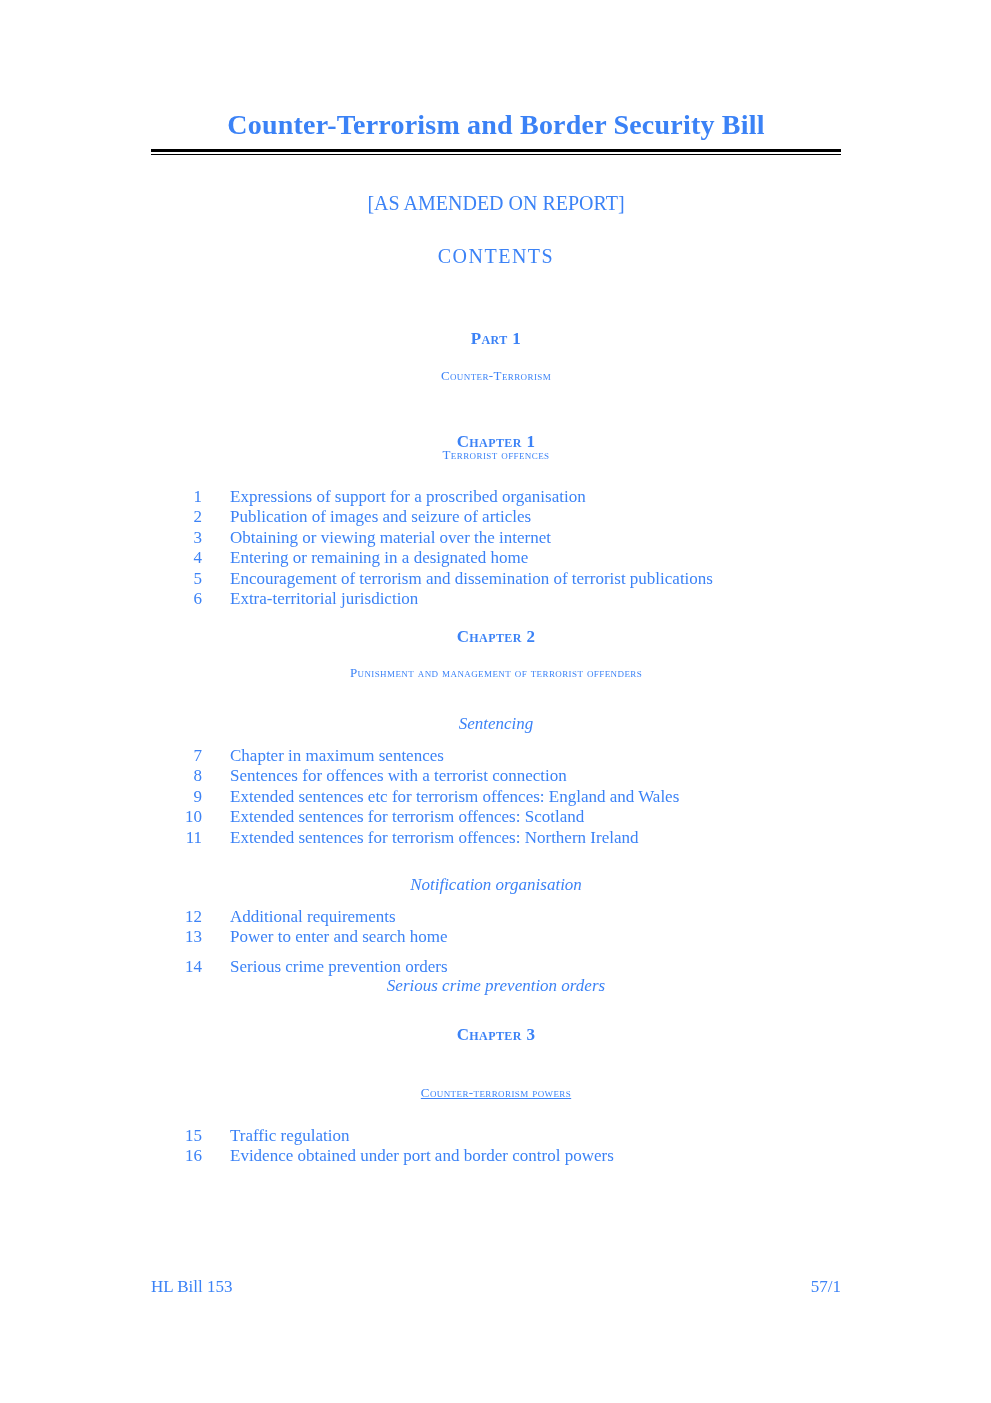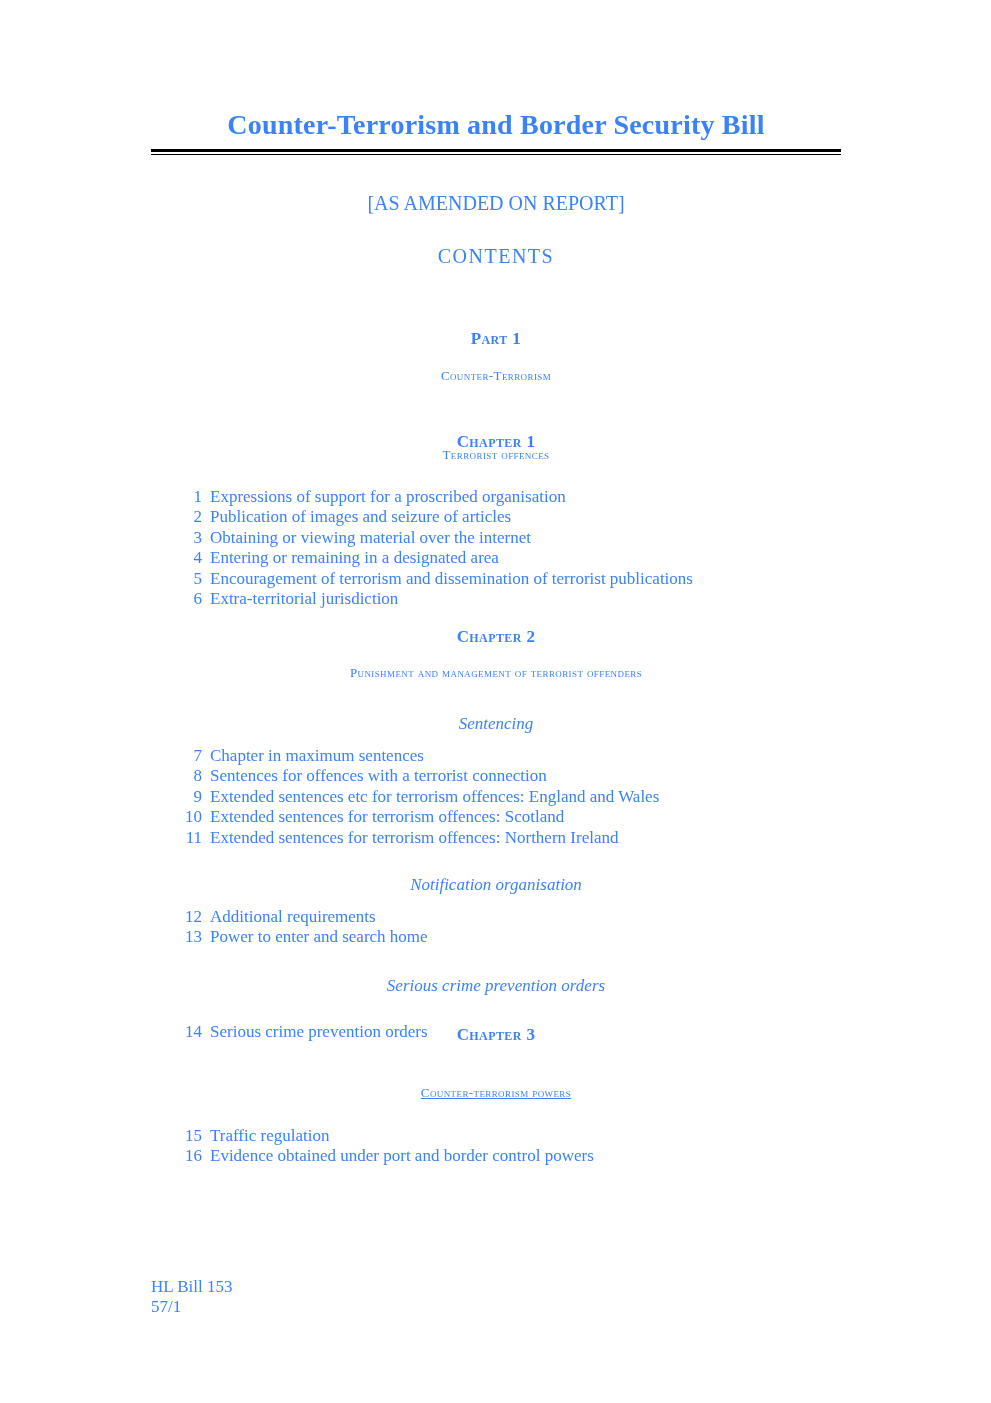--- a/index.html
+++ b/index.html
@@ -70,42 +70,41 @@
     font-size: 17px;
   }
   .xh-sentencing   { top: 714px; }
   .xh-notification { top: 875px; }
   .xh-scpo         { top: 976px; }
 
   .item-list { font-size: 17px; }
   .items-ch1   { top: 487px; }
   .items-ch2a  { top: 746px; }
   .items-ch2b  { top: 907px; }
-  .items-ch2c  { top: 1022px; font-family: Liberation Serif, serif; }
+  .items-ch2c  { top: 957px; font-family: Liberation Serif, serif; }
   .items-ch3   { top: 1126px; }
 
   .toc-item {
     display: flex;
     line-height: 20.4px;
   }
   .clause-number {
     width: 51px;
     flex: 0 0 51px;
     text-align: right;
   }
   .clause-title {
-    margin-left: 8px;
+    margin-left: 28px;
   }
 
   .footer {
     top: 1277px;
     font-size: 17px;
     display: flex;
     justify-content: space-between;
-    flex-direction: column;
   }
 </style>
 </head>
 <body>
 
 <div class="page">
 
   <div class="block centered bill-title">Counter-Terrorism and Border Security Bill</div>
 
   <div class="block title-rule"></div>
@@ -130,21 +129,21 @@
     <div class="toc-item">
       <span class="clause-number">2</span>
       <span class="clause-title">Publication of images and seizure of articles</span>
     </div>
     <div class="toc-item">
       <span class="clause-number">3</span>
       <span class="clause-title">Obtaining or viewing material over the internet</span>
     </div>
     <div class="toc-item">
       <span class="clause-number">4</span>
-      <span class="clause-title">Entering or remaining in a designated area</span>
+      <span class="clause-title">Entering or remaining in a designated home</span>
     </div>
     <div class="toc-item">
       <span class="clause-number">5</span>
       <span class="clause-title">Encouragement of terrorism and dissemination of terrorist publications</span>
     </div>
     <div class="toc-item">
       <span class="clause-number">6</span>
       <span class="clause-title">Extra-territorial jurisdiction</span>
     </div>
   </div>

